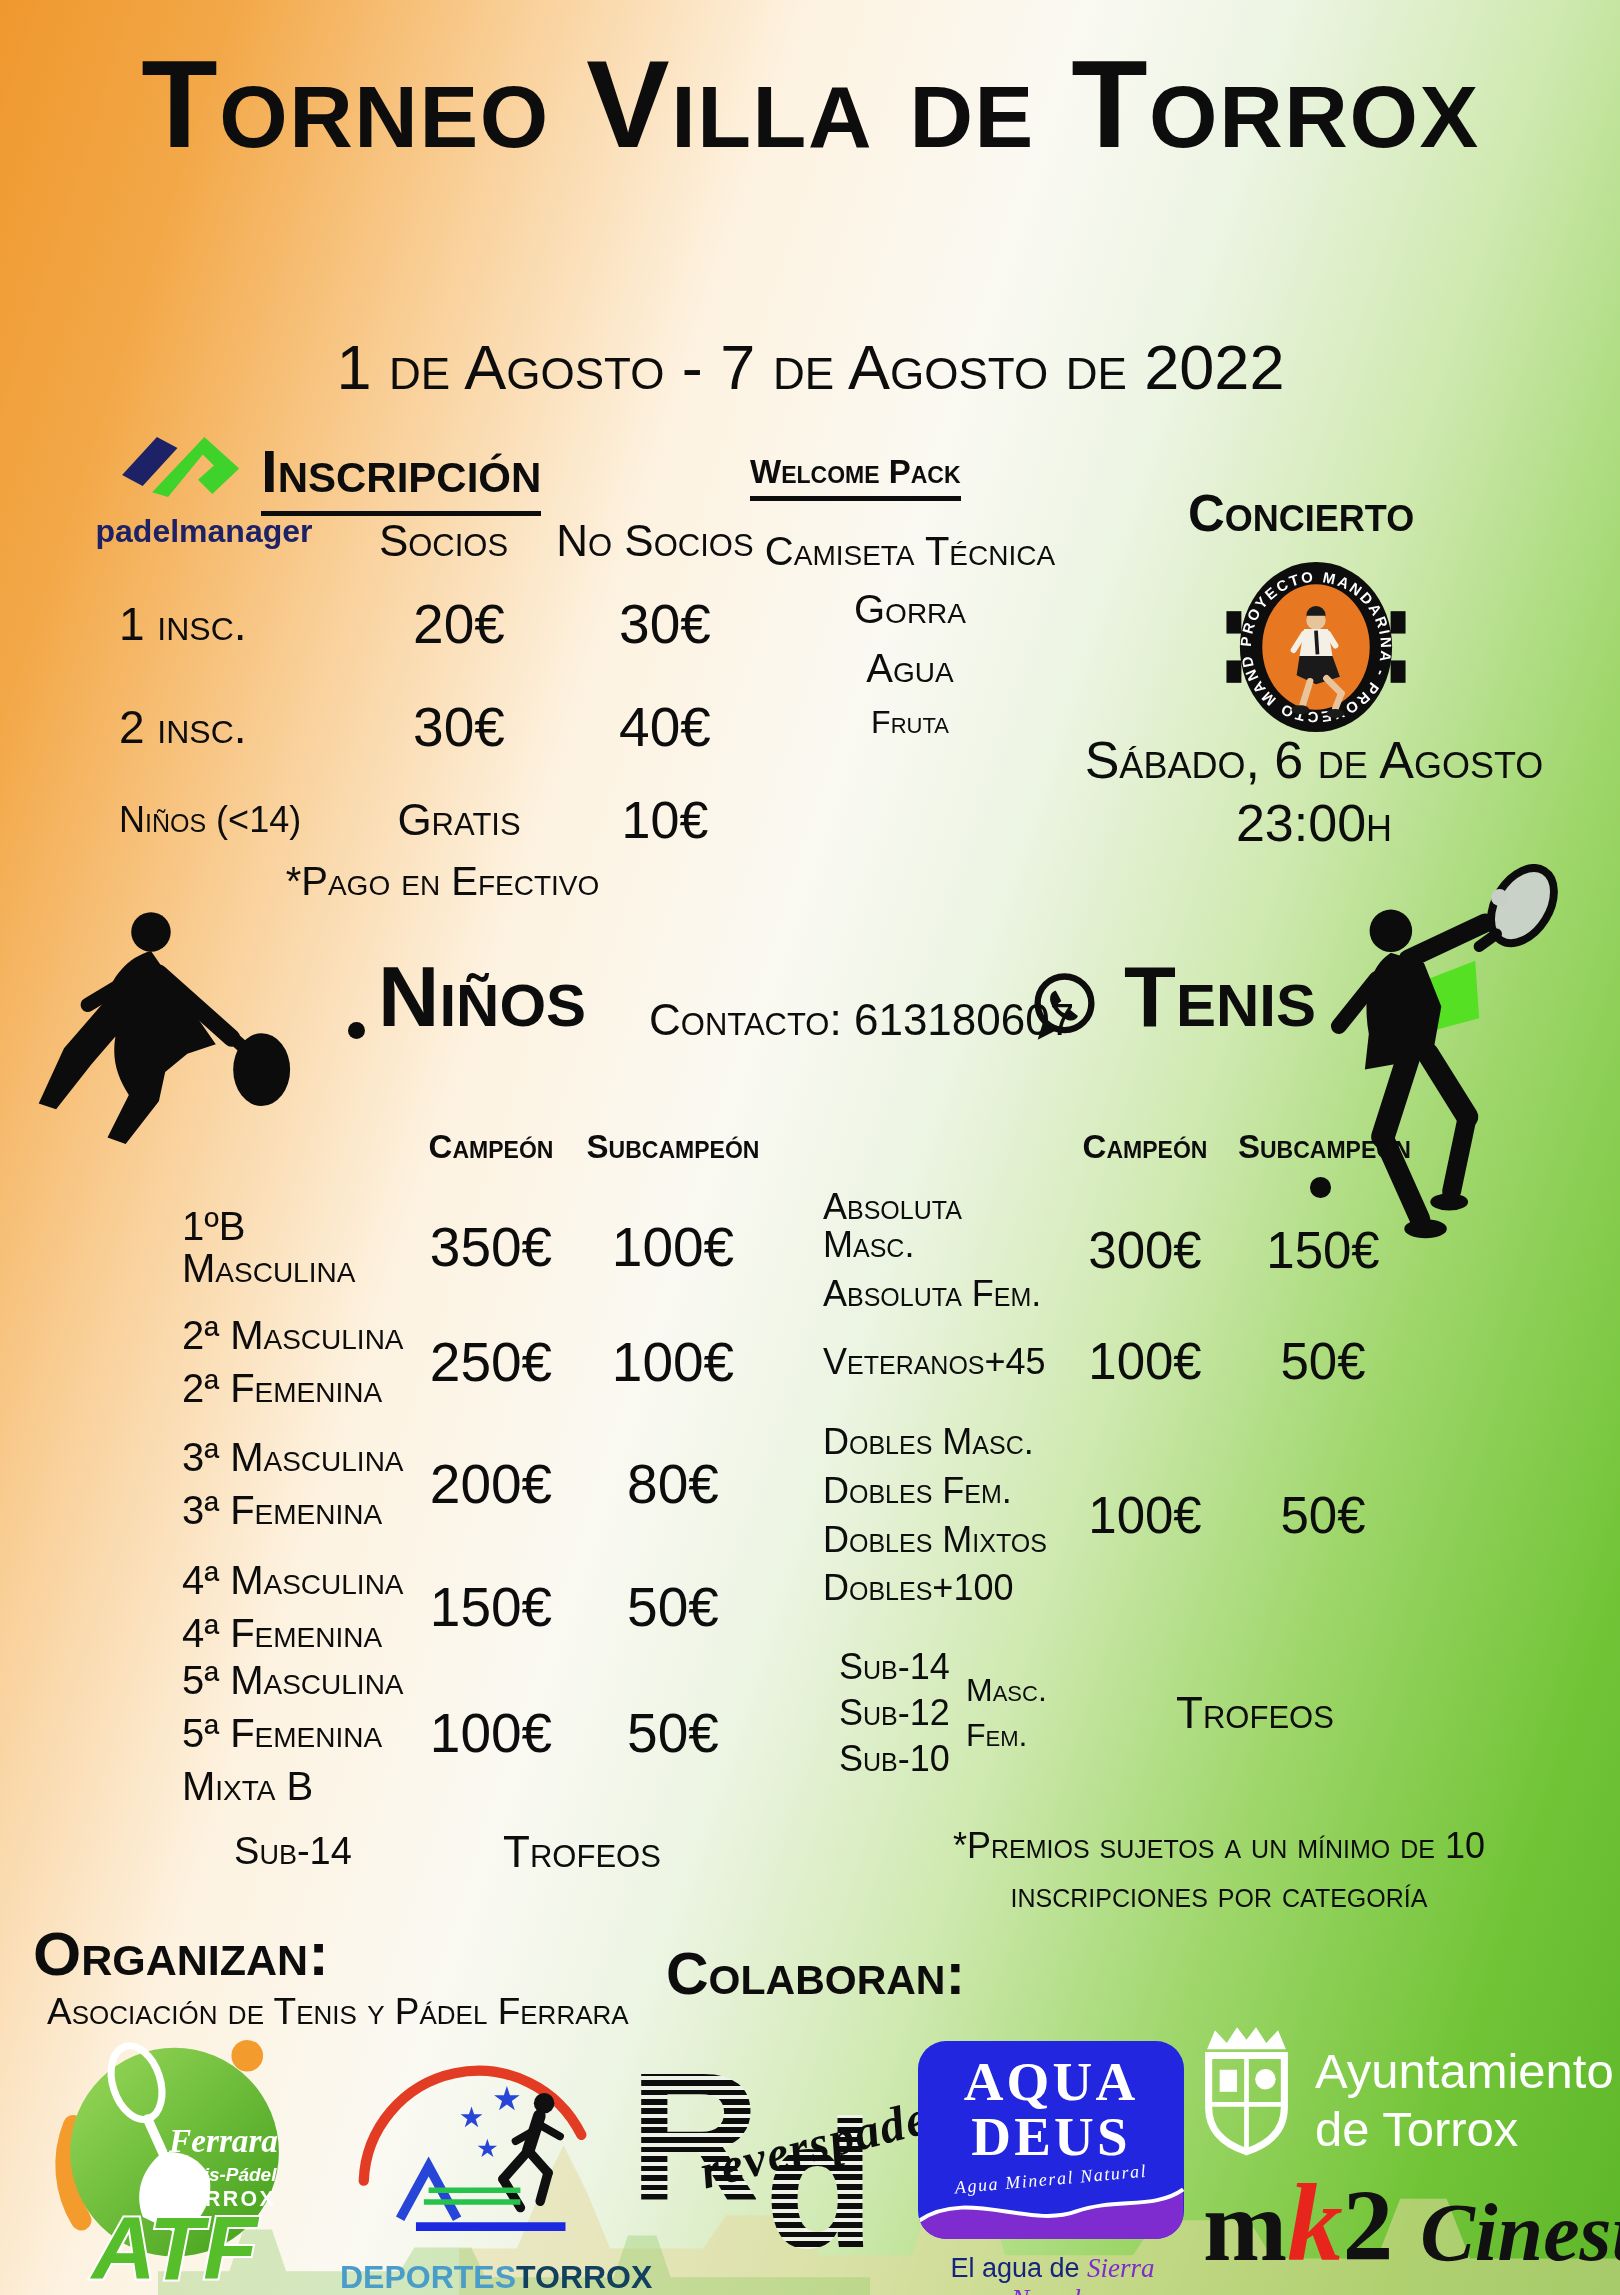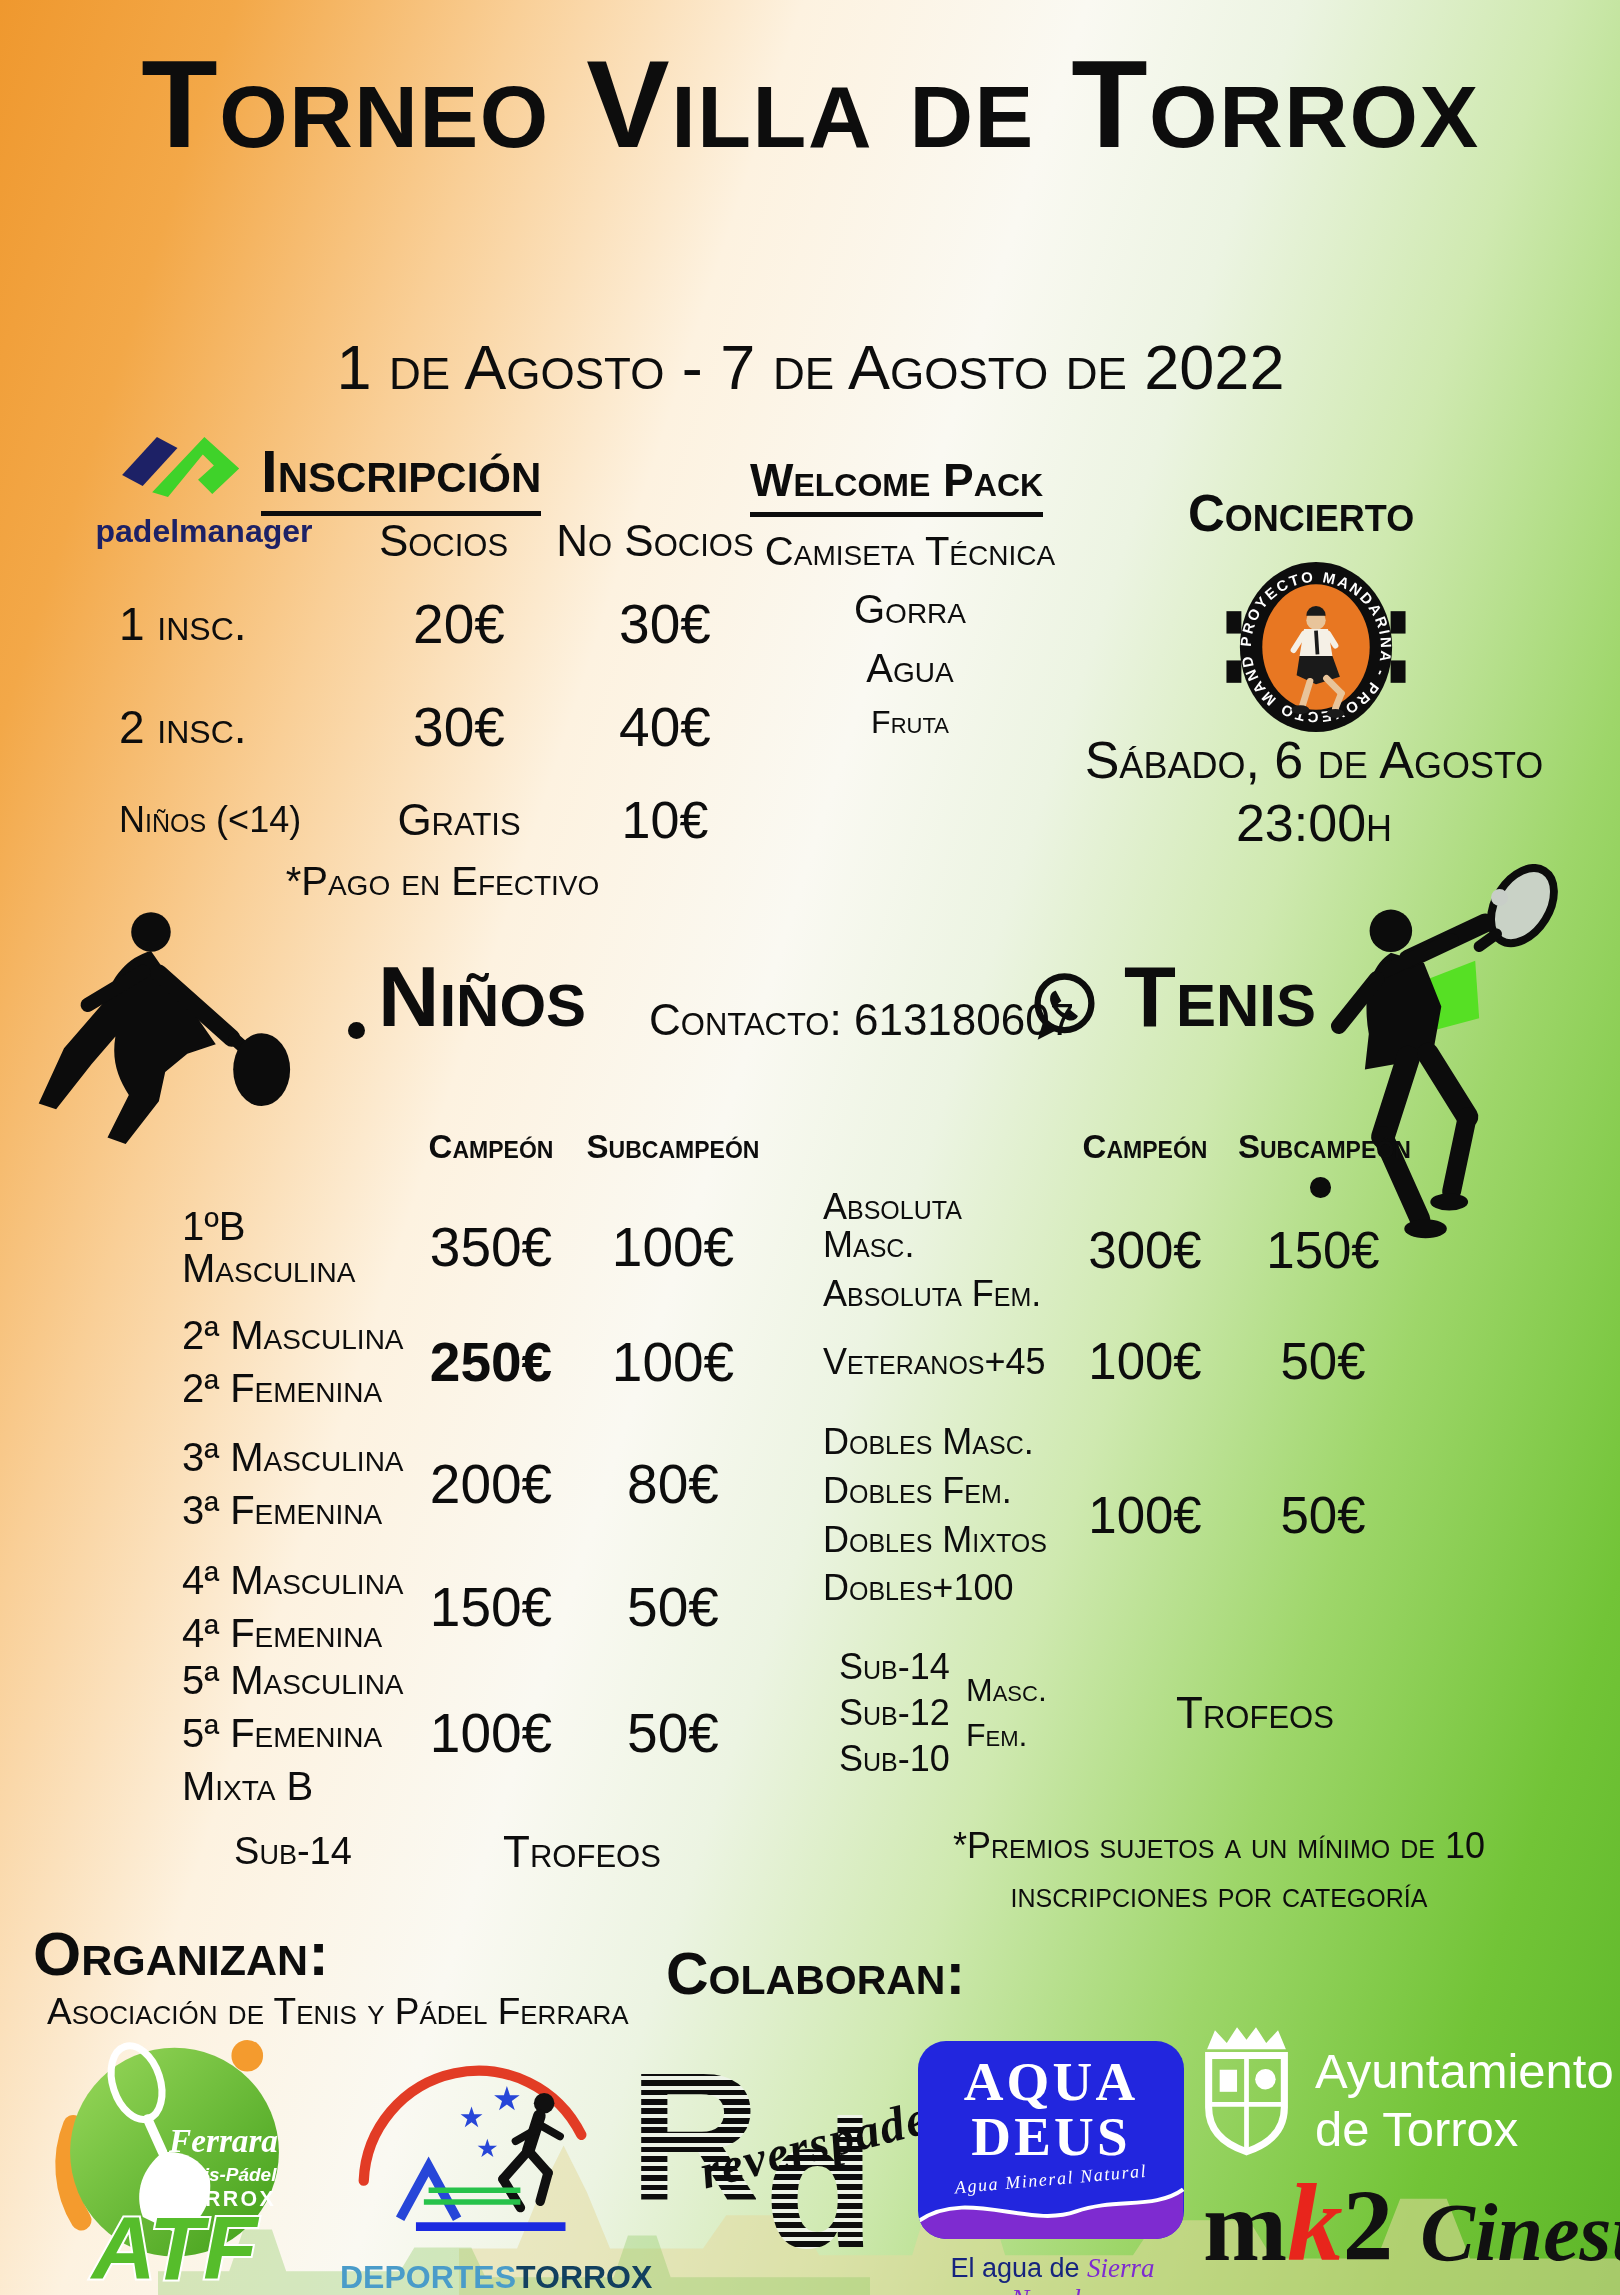--- a/index.html
+++ b/index.html
@@ -63,21 +63,21 @@
     <div class="ival sc">30€</div>
     <div class="ival sc">40€</div>
   </div>
   <div class="irow" style="top:790px;">
     <div class="ilab sc" style="font-size:36px;">Niños (&lt;14)</div>
     <div class="ival sc" style="font-size:44px;">Gratis</div>
     <div class="ival sc" style="font-size:52px;">10€</div>
   </div>
   <div class="t sc" style="left:237px;top:859px;width:411px;text-align:center;font-size:40px;">*Pago en Efectivo</div>
 
-  <div class="t sc b u" style="left:750px;top:453px;font-size:46px;">Welcome Pack</div>
+  <div class="t sc b u" style="left:750px;top:453px;font-size:33px;">Welcome Pack</div>
   <div class="t sc c" style="left:728px;top:529px;width:364px;font-size:40px;">Camiseta Técnica</div>
   <div class="t sc c" style="left:728px;top:587px;width:364px;font-size:40px;">Gorra</div>
   <div class="t sc c" style="left:728px;top:646px;width:364px;font-size:40px;">Agua</div>
   <div class="t sc c" style="left:728px;top:704px;width:364px;font-size:32px;">Fruta</div>
 
   <div class="t sc b" style="left:1188px;top:484px;font-size:51px;">Concierto</div>
   <svg class="t" style="left:1225px;top:550px;" width="182" height="194" viewBox="0 0 240 260">
     <rect x="0" y="82" width="20" height="30" fill="#0d0d0d"></rect>
       <rect x="0" y="148" width="20" height="30" fill="#0d0d0d"></rect>
     <rect x="220" y="82" width="20" height="30" fill="#0d0d0d"></rect>
@@ -163,21 +163,21 @@
         <div class="cat sc">1ºB Masculina</div>
       </div>
     <div class="val sc" style="width:174px;">350€</div>
     <div class="val sc" style="width:174px;margin-left:8px;">100€</div>
   </div>
   <div class="row" style="left:182px;top:1302px;width:609px;height:119px;">
     <div class="cats" style="width:222px;">
       <div class="cat sc">2ª Masculina</div>
       <div class="cat sc">2ª Femenina</div>
     </div>
-    <div class="val sc" style="width:174px;font-weight:bold;">250€</div>
+    <div class="val sc" style="width:174px;">250€</div>
     <div class="val sc" style="width:174px;margin-left:8px;">100€</div>
   </div>
   <div class="row" style="left:182px;top:1424px;width:609px;height:119px;">
     <div class="cats" style="width:222px;">
       <div class="cat sc">3ª Masculina</div>
       <div class="cat sc">3ª Femenina</div>
     </div>
     <div class="val sc" style="width:174px;">200€</div>
     <div class="val sc" style="width:174px;margin-left:8px;">80€</div>
   </div>

